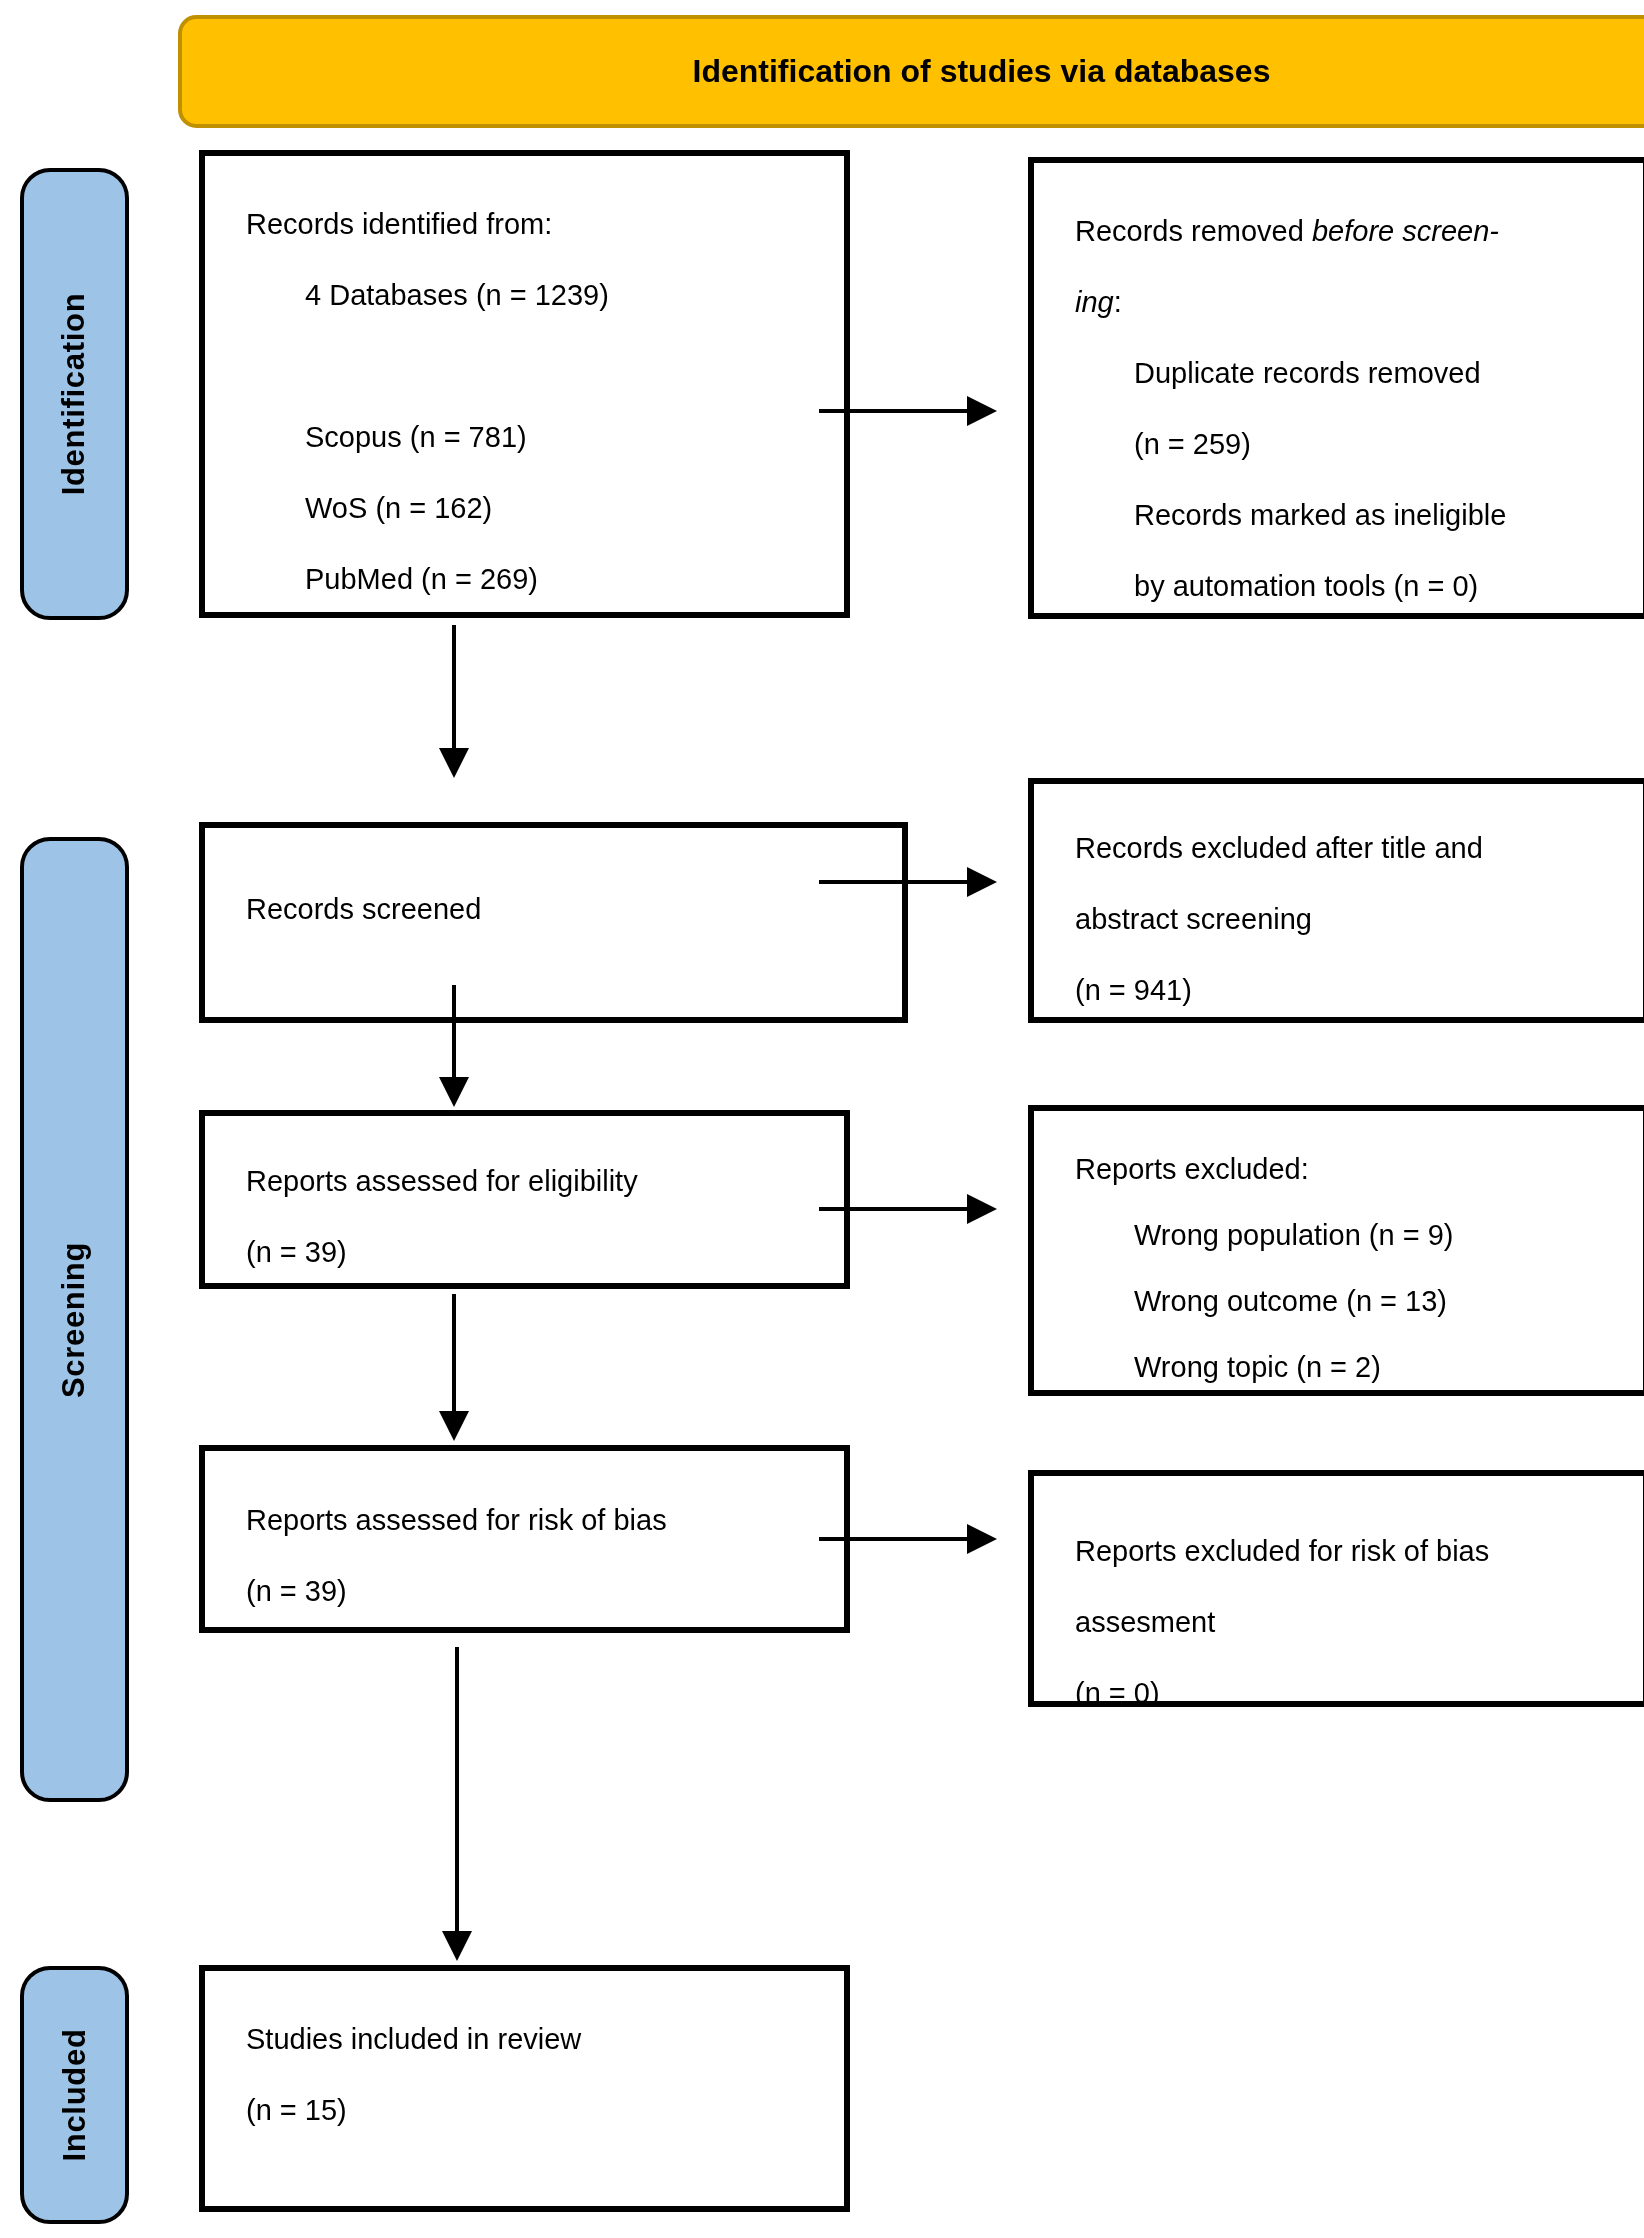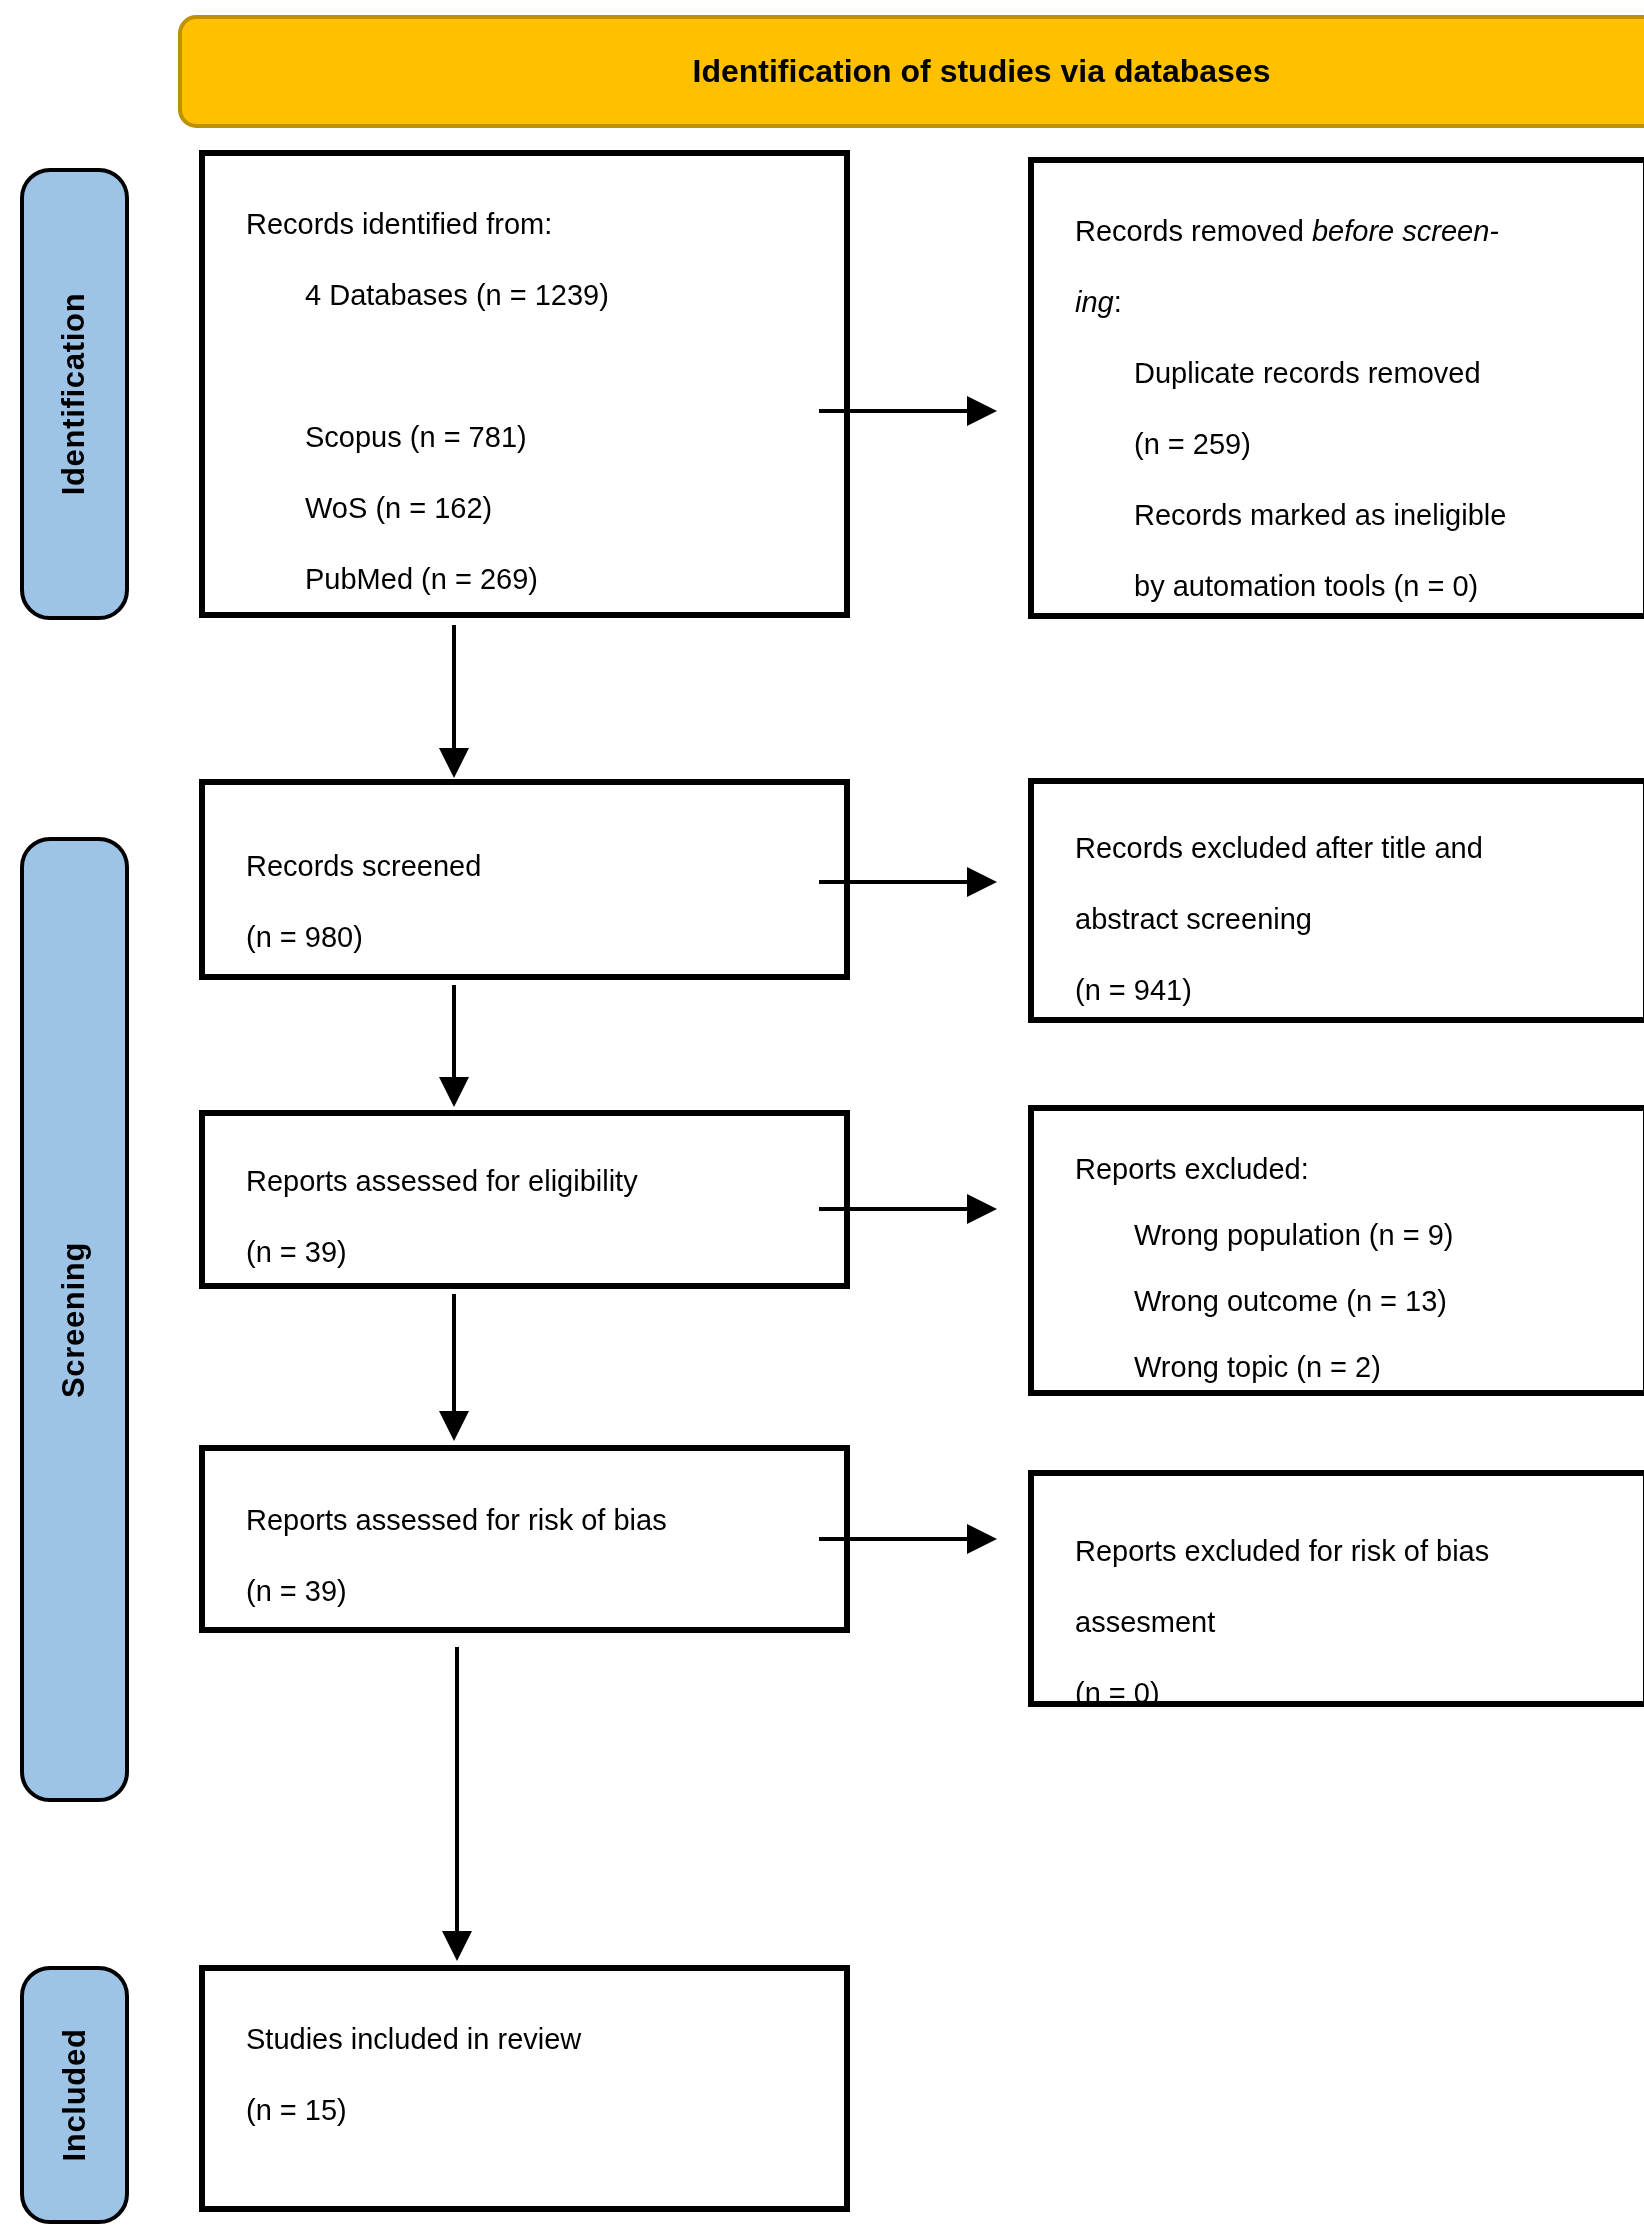--- a/index.html
+++ b/index.html
@@ -40,21 +40,21 @@
     font-size: 29px; line-height: 71px;
     padding: 33px 18.4px 0 41px;
     overflow: hidden;
     margin-left: 31px;
   }
   .flowbox .indent { padding-left: 59px; }
   .flowbox .spacer-top { margin-top: 71px; }
 
   #b1 { left: 168px;  top: 150px;  width: 651px; height: 468px; }
   #r1 { left: 997px; top: 157px;  width: 621px; height: 462px; }
-  #b2 { left: 168px;  top: 779px; width: 651px; height: 201px; padding-top: 46px; }
+  #b2 { left: 168px;  top: 822px; width: 709px; height: 201px; padding-top: 46px; }
   #r2 { left: 997px; top: 778px; width: 621px; height: 245px; padding-top: 29px; }
   #b3 { left: 168px;  top: 1110px; width: 651px; height: 179px; padding-top: 30px; }
   #r3 { left: 997px; top: 1105px; width: 621px; height: 291px; padding-top: 25px; line-height: 66px; }
   #b4 { left: 168px;  top: 1445px; width: 651px; height: 188px; padding-top: 34px; }
   #r4 { left: 997px; top: 1470px; width: 621px; height: 237px; padding-top: 40px; }
   #b5 { left: 168px;  top: 1965px; width: 651px; height: 247px; }
 
   
   .varrow { position: absolute; width: 30px; }
   .varrow .stem {
@@ -119,21 +119,20 @@
     <i>ing</i><span>:</span>
   </div>
   <div class="indent">Duplicate records removed</div>
   <div class="indent">(n = 259)</div>
   <div class="indent">Records marked as ineligible</div>
   <div class="indent">by automation tools (n = 0)</div>
 </div>
 
 <div class="flowbox" id="b2">
   <div>Records screened</div>
-  <div>(n = 980)</div>
 </div>
 
 <div class="flowbox" id="r2">
   <div>Records excluded after title and</div>
   <div>abstract screening</div>
   <div>(n = 941)</div>
 </div>
 
 <div class="flowbox" id="b3">
   <div>Reports assessed for eligibility</div>

